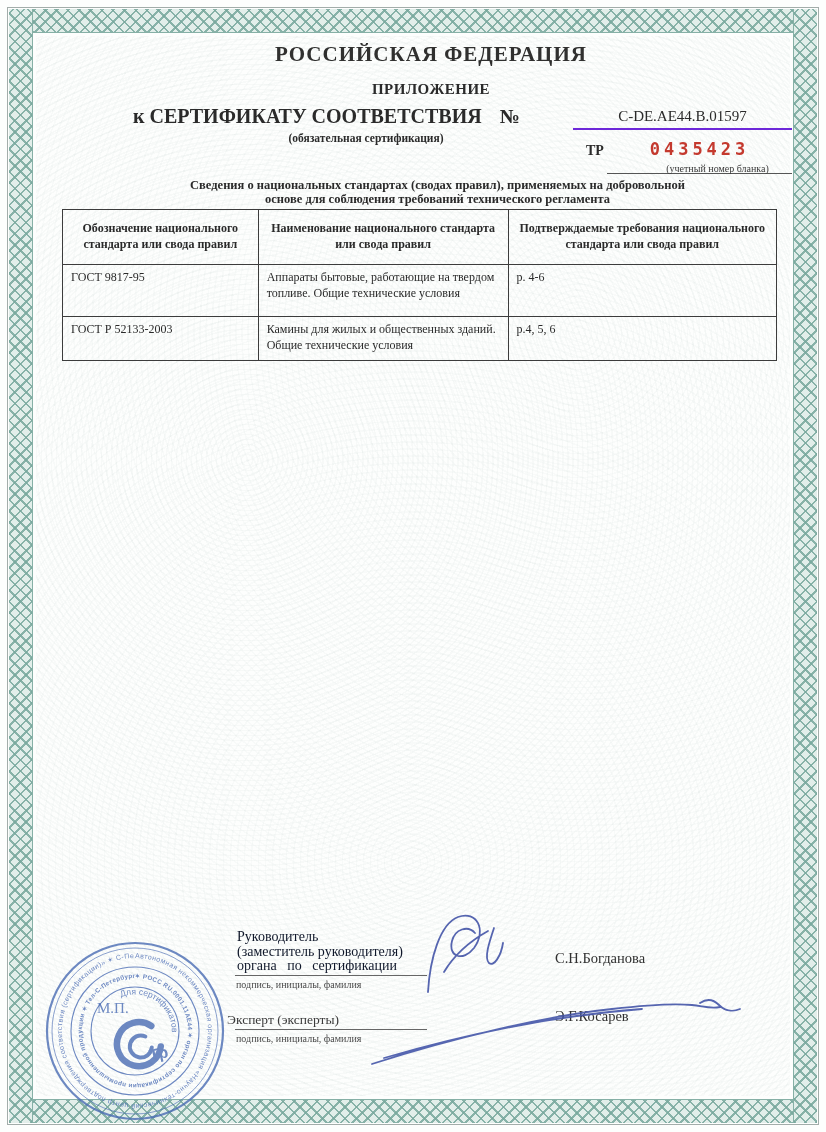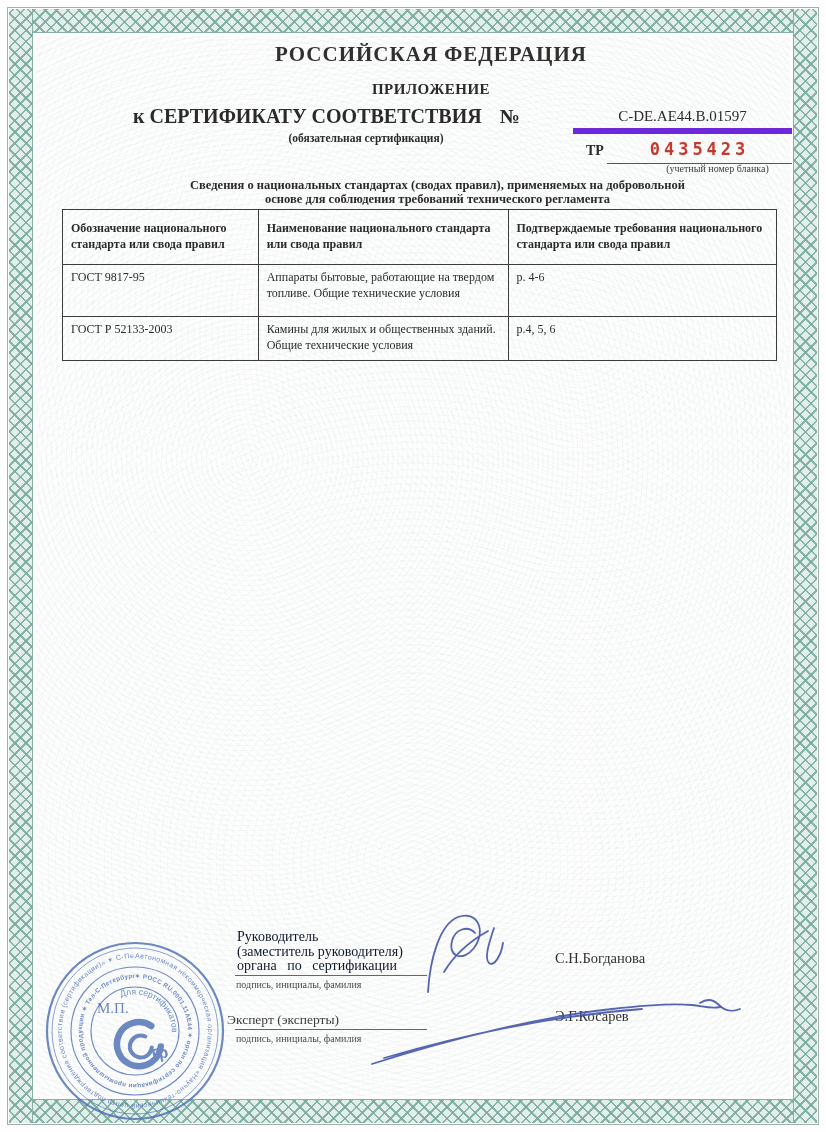--- a/index.html
+++ b/index.html
@@ -32,35 +32,35 @@
 
   .abs { position:absolute; }
   .ctr { text-align:center;padding-left:36px; }
   .b { font-weight:bold; }
 
   .country   { top:42px; left:0; width:100%; font-size:21px; letter-spacing:1px; color:#30302f; }
   .doctype   { top:81px; left:0; width:100%; font-size:15px; letter-spacing:.5px; }
   .certline  { top:105px; left:133px; font-size:20px; white-space:nowrap; }
   .certline .nsign { margin-left:18px; }
   .certnum   { top:108px; left:573px; width:219px; font-size:15px; font-weight:normal;
-               border-bottom:6px solid #6d28d9; padding-bottom:3px; text-align:center; }
+               border-bottom:2px solid #6d28d9; padding-bottom:3px; text-align:center; }
   .oblig     { top:132px; left:133px; width:430px; font-size:11.5px; }
   .trlabel   { top:143px; left:586px; font-size:14px; }
   .blanknum  { top:139px; left:607px; width:185px; text-align:center;
-               border-bottom:1px solid #555; padding-bottom:4px;
+               border-bottom:1px solid #555; padding-bottom:14px;
                font-family:"DejaVu Sans Mono", monospace; font-size:17px; font-weight:bold;
                letter-spacing:4px; color:#c4392e; }
   .blankcap  { top:163px; left:607px; width:185px; font-size:10px; color:#3a3a3a; }
   .intro1    { top:178px; left:62px; width:715px; font-size:12.5px; }
   .intro2    { top:192px; left:62px; width:715px; font-size:12.5px; }
 
   table.std { position:absolute; top:209px; left:62px; width:715px;
               border-collapse:collapse; table-layout:fixed; font-size:12px; }
   table.std th, table.std td { border:1px solid #3c3c3c; padding:5px 8px; line-height:1.3; }
-  table.std th { font-weight:bold; text-align:left; vertical-align:middle; height:55px;font-family:Liberation Serif, serif; }
+  table.std th { font-weight:bold; text-align:center; vertical-align:middle; height:55px;font-family:Liberation Serif, serif; }
   table.std td { vertical-align:top; text-align:left; }
   .c1 { width:27.4%; } .c2 { width:35%; } .c3 { width:37.6%; }
   tr.r1 td { height:52px; } tr.r2 td { height:44px; }
 
   .sig-role  { left:237px; font-size:14px; line-height:14.5px; color:#0f172a; }
   .role1 { top:930px; }
   .just { word-spacing:7px; }
   .uline1 { top:975px; left:235px; width:192px; border-bottom:1px solid #666; height:1px; }
   .cap1   { top:979px; left:236px; font-size:10px; color:#4a4a4a; }
   .name1  { top:950px; left:555px; font-size:14.5px; color:#303030; }

